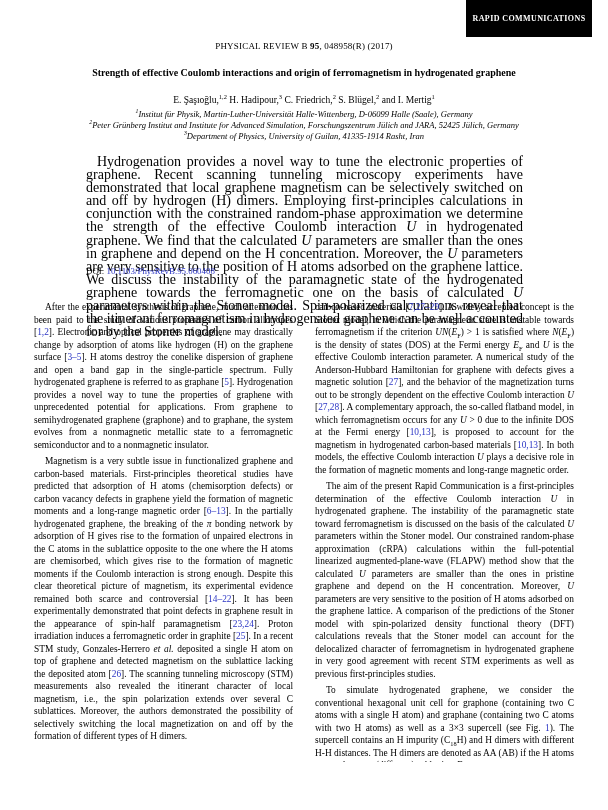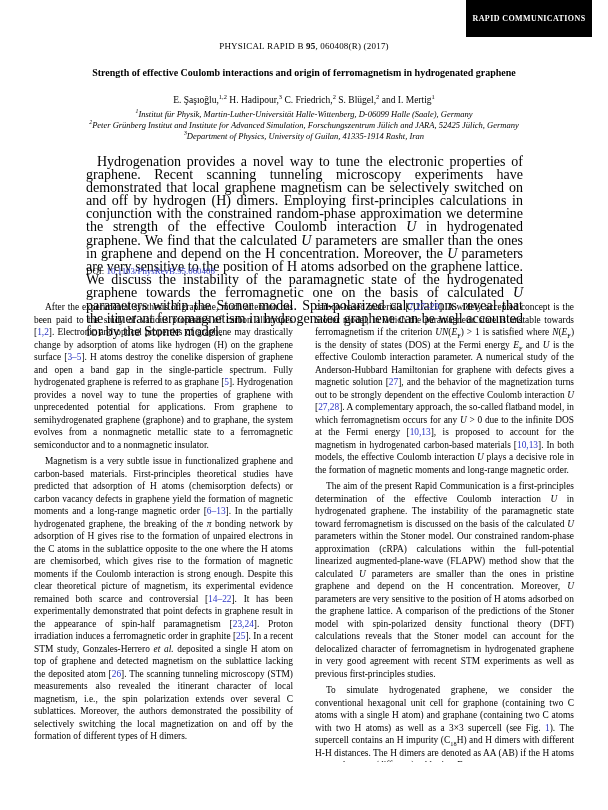--- a/index.html
+++ b/index.html
@@ -67,21 +67,21 @@
 </style>
 </head>
 <body>
 
 <div class="page">
 
   <div class="badge">
     <span>RAPID COMMUNICATIONS</span>
   </div>
 
-  <div class="journal-line"><span>PHYSICAL RAPID B </span><span class="vol">95</span><span>, 060408(R) (2017)</span></div>
+  <div class="journal-line"><span>PHYSICAL REVIEW B </span><span class="vol">95</span><span>, 048958(R) (2017)</span></div>
 
   <h1 class="title">Strength of effective Coulomb interactions and origin of ferromagnetism in hydrogenated graphene</h1>
 
   <div class="authors">E. Şaşıoğlu,<sup>1,2</sup> H. Hadipour,<sup>3</sup> C. Friedrich,<sup>2</sup> S. Blügel,<sup>2</sup> and I. Mertig<sup>1</sup></div>
 
   <div class="affiliations">
       <div><sup>1</sup>Institut für Physik, Martin-Luther-Universität Halle-Wittenberg, D-06099 Halle (Saale), Germany</div>
       <div><sup>2</sup>Peter Grünberg Institut and Institute for Advanced Simulation, Forschungszentrum Jülich and JARA, 52425 Jülich, Germany</div>
       <div><sup>3</sup>Department of Physics, University of Guilan, 41335-1914 Rasht, Iran</div>
     </div>

